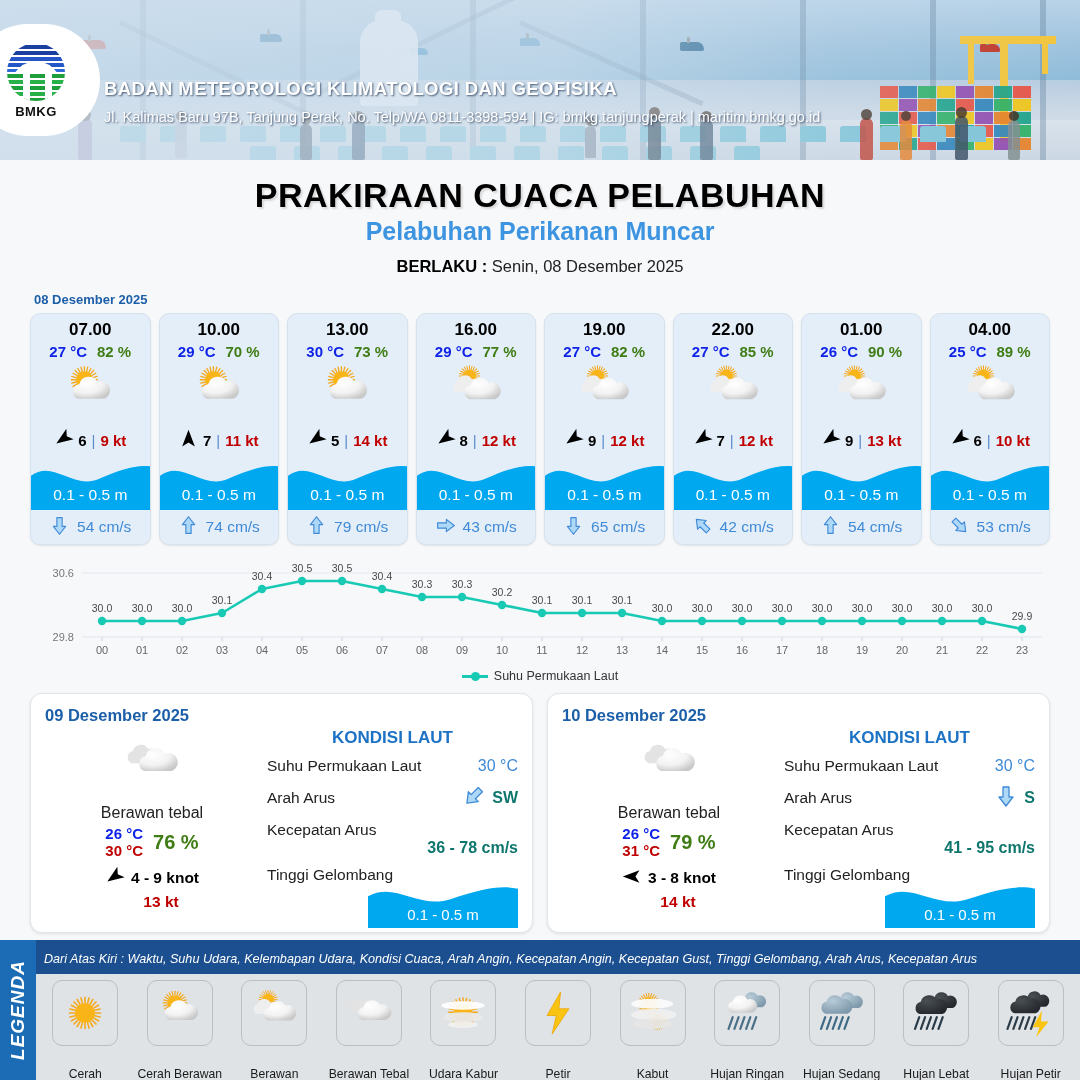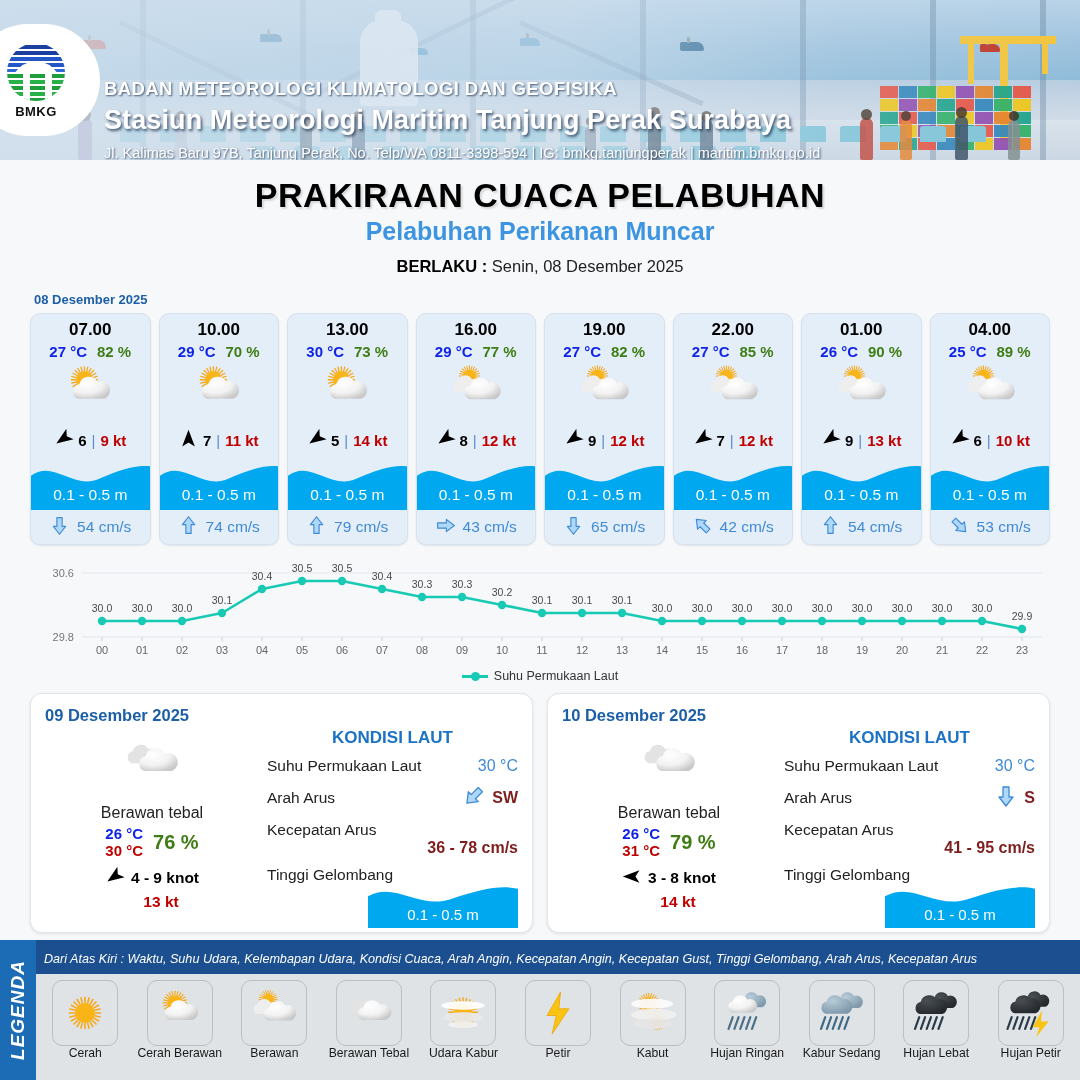--- a/index.html
+++ b/index.html
@@ -143,21 +143,21 @@
     display:flex; align-items:center; justify-content:center; gap:7px; margin-top:7px;
     font-size:15.5px; font-weight:bold; color:#000;
   }
   .p-gust { text-align:center; font-size:15.5px; font-weight:bold; color:#c00000; margin-top:3px; padding-left:18px; }
 
   .p-right { position:absolute; left:236px; top:34px; right:14px; }
   .p-sect { font-size:17px; font-weight:bold; color:#1c72c4;text-align:center; }
   .p-row { display:flex; justify-content:space-between; align-items:center; margin-top:9px; }
   .p-key { font-size:15.5px; color:#222; }
   .p-val { font-size:16px; color:#3f8ad6; font-weight:normal; }
-  .p-val-strong { font-size:16px; color:#7f1d1d; font-weight:bold; }
+  .p-val-strong { font-size:16px; color:#0f766e; font-weight:bold; }
   .p-cur-row { display:flex; align-items:center; gap:6px; }
   .p-wavebox { position:relative; width:150px; height:48px; margin-left:auto; margin-top:-4px; }
   .p-wavebox svg { position:absolute; left:0; top:0; }
   .p-wavetxt {
     position:absolute; left:0; right:0; bottom:5px; text-align:center;
     font-size:15px; color:#fff;
   }
 
   
   .legenda {
@@ -180,21 +180,21 @@
   }
   .legenda-items {
     position:absolute; left:36px; top:34px; right:0; bottom:0;
     background:#dfe3e6; display:flex; align-items:flex-start; padding:6px 4px 0 4px; gap:4px;
   }
   .litem { flex:1; display:flex; flex-direction:column; align-items:center; }
   .licon {
     width:66px; height:66px; border:1px solid #b9bfc4; border-radius:10px;
     background:#dfe3e6; display:flex; align-items:center; justify-content:center;
   }
-  .llabel { font-size:12.2px; color:#1a1a1a; margin-top:0; text-align:right; }
+  .llabel { font-size:12.2px; color:#1a1a1a; margin-top:21px; text-align:right; }
 </style>
 </head>
 <body>
 
 <div class="header">
   <div class="hdr-sea"></div>
   <div class="hdr-floor"></div>
 
   <div id="hdr-decor">
       <div class="mullion" style="left:140px"></div>
@@ -348,21 +348,20 @@
           <rect x="18" y="31" width="7" height="30" fill="#ffffff"></rect>
           <rect x="40" y="31" width="7" height="30" fill="#ffffff"></rect>
         </g>
       </svg>
     </div>
     <div class="logo-text">BMKG</div>
   </div>
 
   <div class="hdr-text">
     <div class="hdr-line1">BADAN METEOROLOGI KLIMATOLOGI DAN GEOFISIKA</div>
-    <div class="hdr-line2">Stasiun Meteorologi Maritim Tanjung Perak Surabaya</div>
     <div class="hdr-line3">Jl. Kalimas Baru 97B, Tanjung Perak, No. Telp/WA 0811-3398-594 | IG: bmkg.tanjungperak | maritim.bmkg.go.id</div>
   </div>
 </div>
 
 <div class="title-wrap">
   <div class="title-main">PRAKIRAAN CUACA PELABUHAN</div>
   <div class="title-sub">Pelabuhan Perikanan Muncar</div>
   <div class="valid-row">
     <div>
       <b>BERLAKU :</b>
@@ -1656,21 +1655,21 @@
             <g transform="translate(2,12) scale(0.76)">
        <path d="M12 26 a10 10 0 0 1 2 -19 a13 13 0 0 1 24 -3 a11 11 0 0 1 9 22 z" fill="url(#mdhujan-sedang)" stroke="none" stroke-width="0.9"></path>
      </g>
             <line x1="11" y1="36" x2="6" y2="50" stroke="#3f6a85" stroke-width="2.6" stroke-linecap="round"></line>
             <line x1="18" y1="36" x2="13" y2="50" stroke="#3f6a85" stroke-width="2.6" stroke-linecap="round"></line>
             <line x1="25" y1="36" x2="20" y2="50" stroke="#3f6a85" stroke-width="2.6" stroke-linecap="round"></line>
             <line x1="32" y1="36" x2="27" y2="50" stroke="#3f6a85" stroke-width="2.6" stroke-linecap="round"></line>
             <line x1="39" y1="36" x2="34" y2="50" stroke="#3f6a85" stroke-width="2.6" stroke-linecap="round"></line>
           </svg>
         </div>
-    <div class="llabel">Kabur Sedang</div>
+    <div class="llabel">Hujan Sedang</div>
       </div>
       <div class="litem">
     <div class="licon">
           <svg width="52" height="52" viewBox="0 0 62 62">
             <defs>
      <radialGradient id="cghujan-lebat" cx="35%" cy="30%" r="75%">
        <stop offset="0%" stop-color="#ffffff"></stop>
                 <stop offset="60%" stop-color="#f2f2f2"></stop>
        <stop offset="100%" stop-color="#c9c9c9"></stop>
      </radialGradient>

